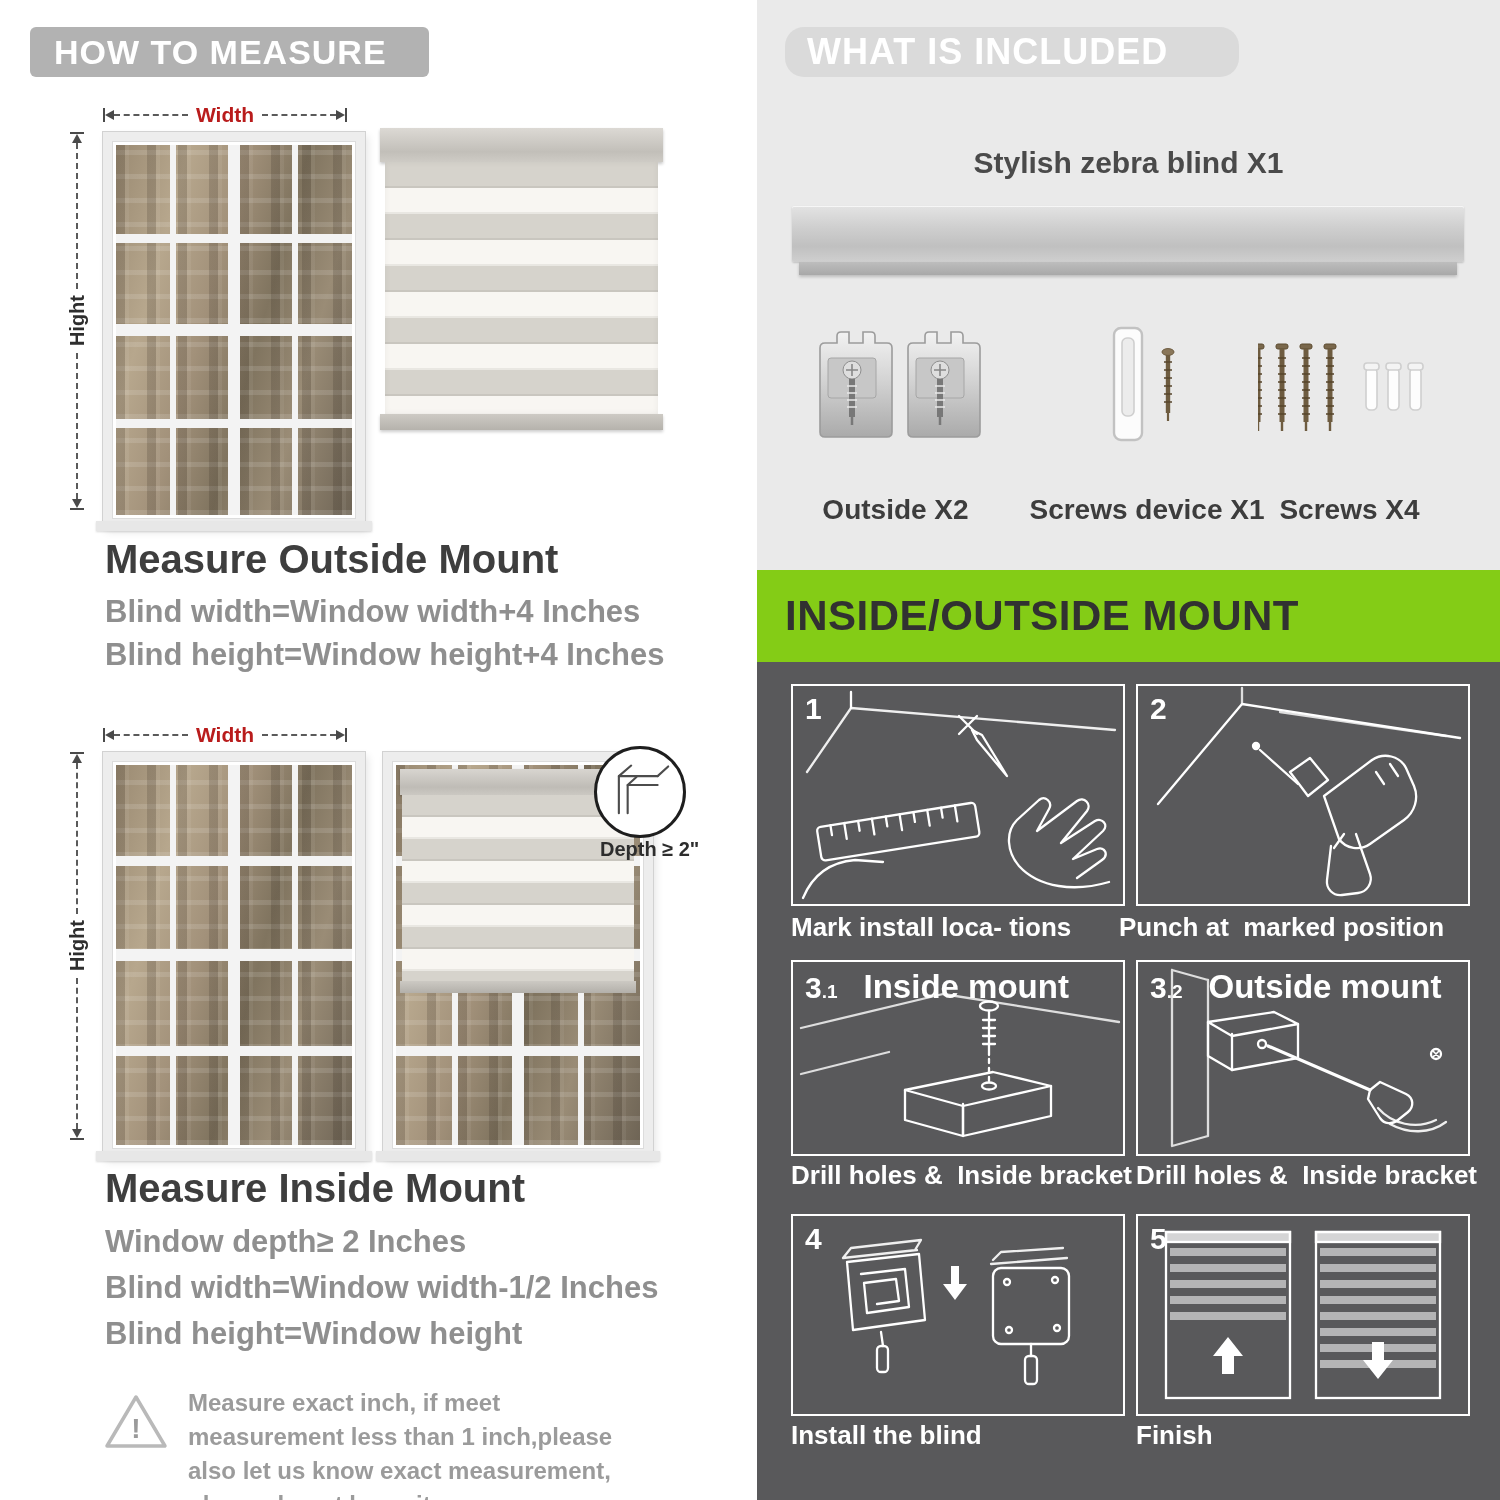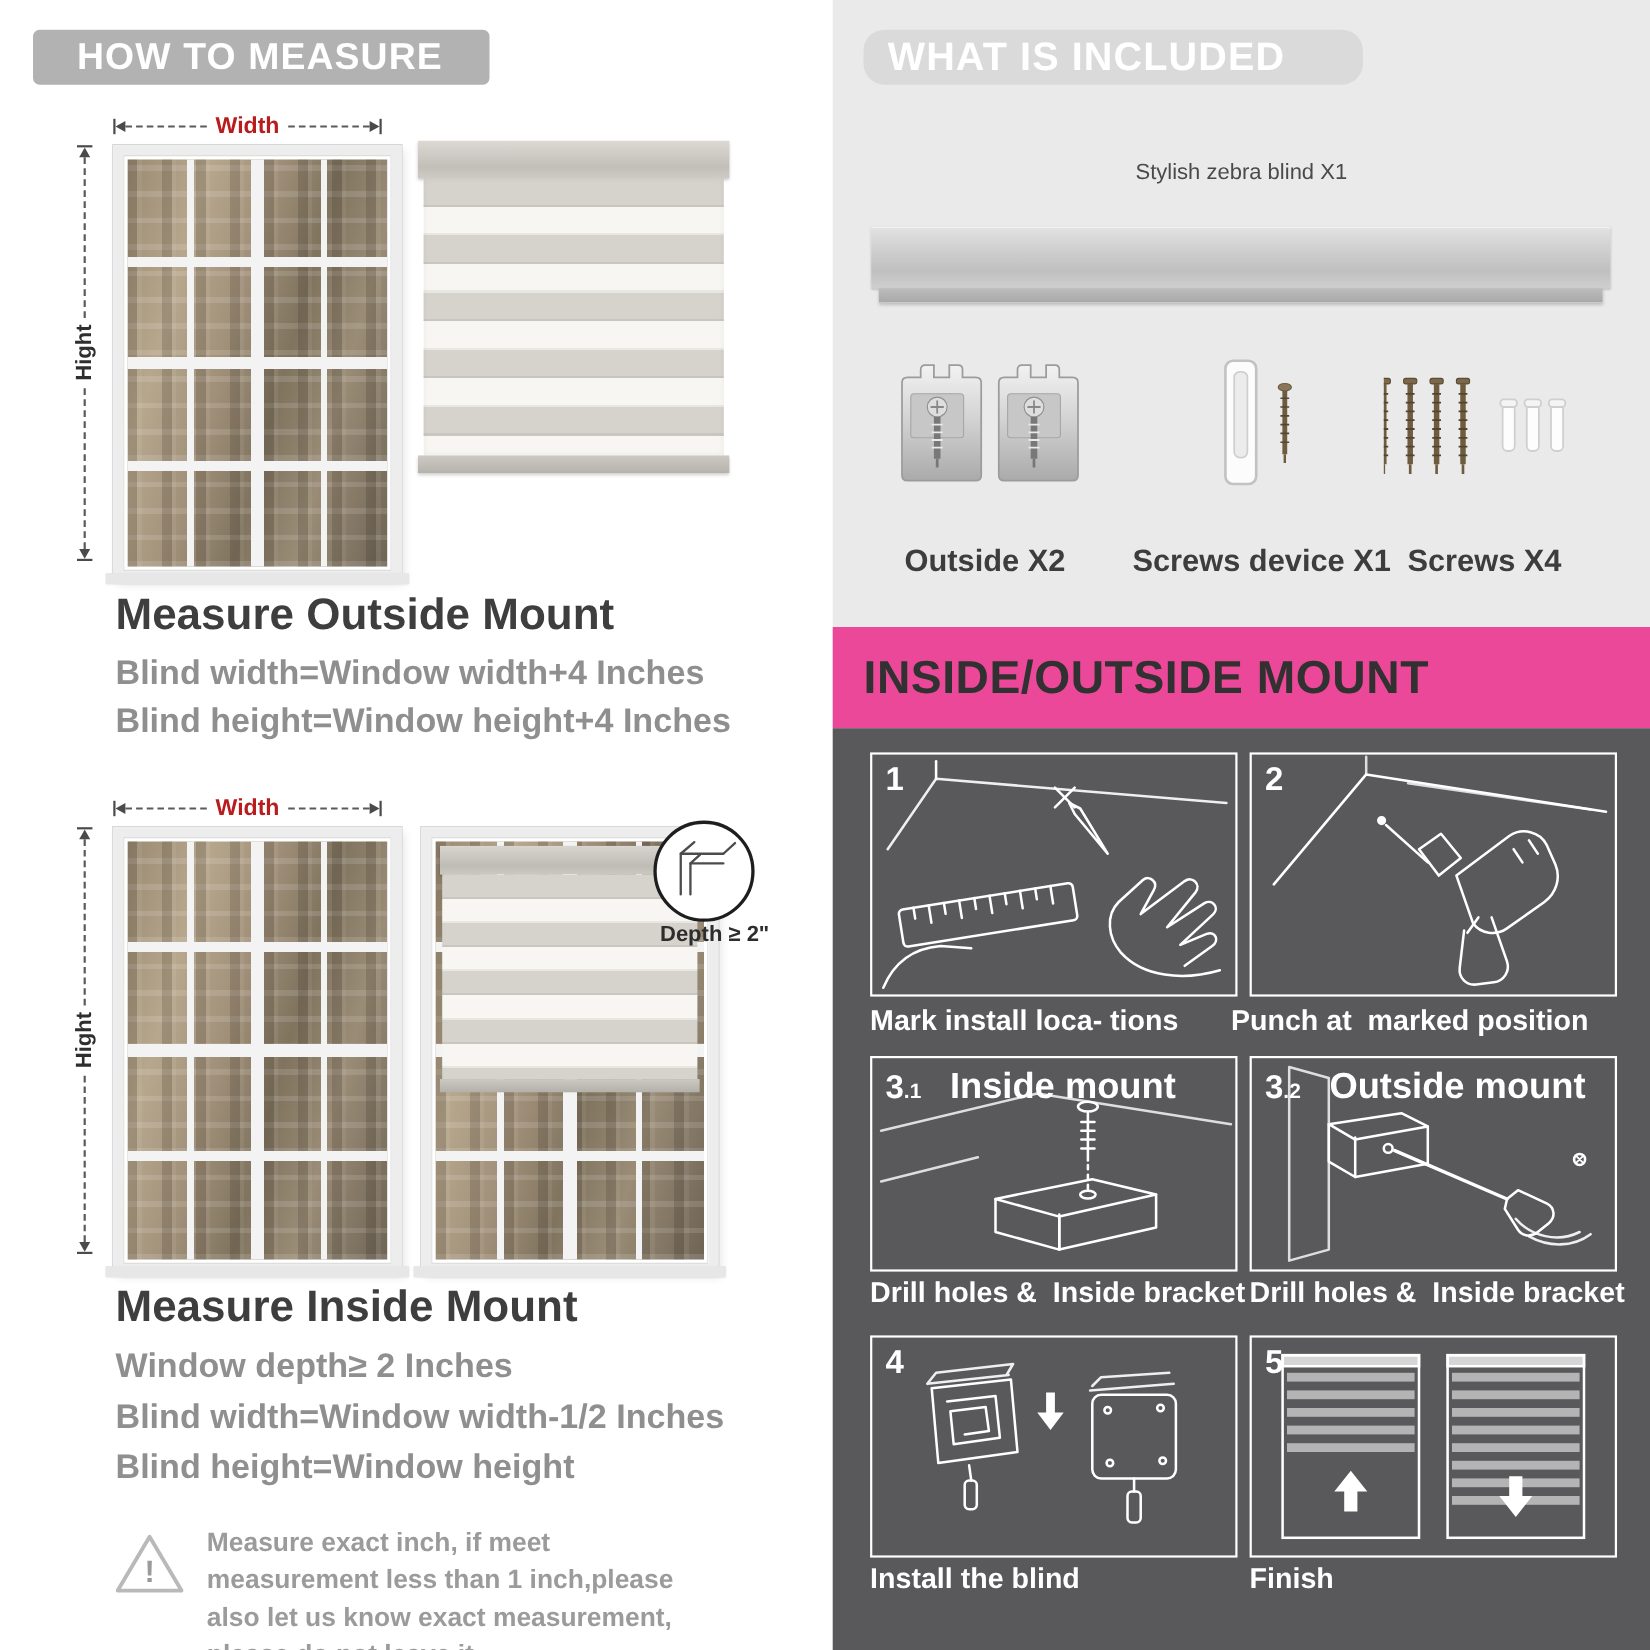--- a/index.html
+++ b/index.html
@@ -66,41 +66,41 @@
   .warn-text{position:absolute;font-size:24px;font-weight:700;color:#9b9b9b;line-height:1.42;}
 
   
   .gray-block{position:absolute;left:757px;top:0;width:743px;height:570px;background:#eaeaea;}
   .rail-product{position:absolute;border-radius:2px;
         background:linear-gradient(180deg,#e3e3e3 0%,#cecece 40%,#c0c0c0 72%,#cfcfcf 100%);
         box-shadow:0 1px 2px rgba(0,0,0,.18), inset 0 1px 0 rgba(255,255,255,.7);}
   .rail-product::after{content:"";position:absolute;left:7px;right:7px;bottom:-13px;height:13px;
         background:linear-gradient(180deg,#bdbdbd,#a8a8a8);box-shadow:0 2px 3px rgba(0,0,0,.2);}
   .inc-label{position:absolute;font-size:28px;font-weight:700;color:#3d3d3d;text-align:center;}
-  .blind-name{position:absolute;left:757px;width:743px;text-align:center;font-size:20px;font-weight:400;color:#4a4a4a;}
-
-  .white-strip{position:absolute;left:757px;top:570px;width:743px;height:92px;background:#ec4899;
+  .blind-name{position:absolute;left:757px;width:743px;text-align:center;font-size:30px;font-weight:700;color:#4a4a4a;}
+
+  .white-strip{position:absolute;left:757px;top:570px;width:743px;height:92px;background:#84cc16;
         display:flex;align-items:center;}
   .mount-title{font-size:42px;font-weight:800;color:#313131;padding-left:28px;letter-spacing:.5px;}
 
   .dark-block{position:absolute;left:757px;top:662px;width:743px;height:838px;background:#59595b;}
   .panel{position:absolute;border:2.5px solid #fff;}
   .panel svg{position:absolute;inset:0;width:100%;height:100%;}
   .pnum-row{position:absolute;top:6px;left:12px;color:#fff;font-weight:700;z-index:2;display:flex;align-items:baseline;}
   .pnum{font-size:30px;}
   .psub{font-size:19px;}
   .ptitle{font-size:33px;margin-left:26px;}
   .caption{position:absolute;width:340px;font-size:26px;font-weight:700;color:#fff;white-space:pre;}
 </style>
 </head>
 <body>
 
 <div class="page">
 
-  <div class="pill" style="left:30px;top:27px;width:375px;height:50px;background:#b2b2b2;font-size:34px;padding-left:40px;">
+  <div class="pill" style="left:30px;top:27px;width:375px;height:50px;background:#b2b2b2;font-size:34px;padding-left:24px;">
     <span>HOW TO MEASURE</span>
   </div>
 
   <div class="dim-h" style="left:103px;top:106px;width:244px;">
     <span class="tick"></span>
     <span class="ah-l"></span>
     <span class="dline"></span>
     <span class="dlabel">Width</span>
     <span class="dline"></span>
     <span class="ah-r"></span>

